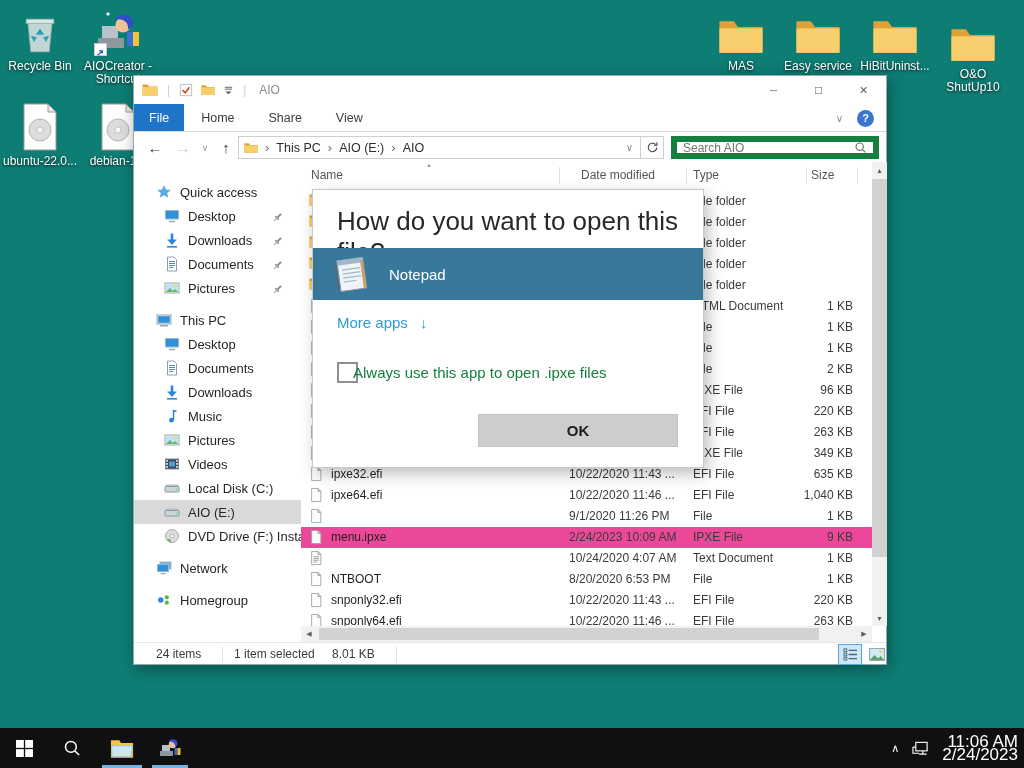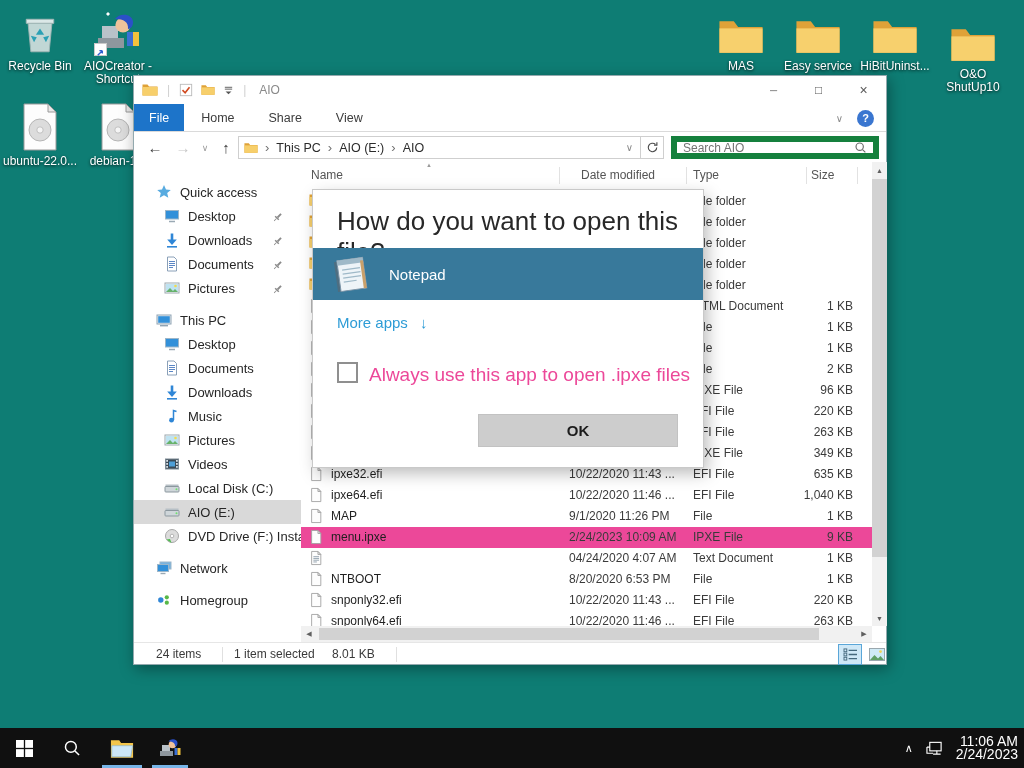--- a/index.html
+++ b/index.html
@@ -87,32 +87,32 @@
   
   .dialog { position:absolute; left:313px; top:190px; width:390px; height:277px; background:#fff; z-index:3;
             box-shadow:0 0 0 1px #c9c9c9, 4px 6px 16px rgba(0,0,0,.28); }
   .dlg-title { position:absolute; left:24px; top:16px; font-size:26px; color:#282828; }
   .dlg-app { position:absolute; left:0; top:58px; width:390px; height:52px; display:flex; align-items:center; }
   .dlg-app .aic { margin-left:16px; width:44px; height:44px; }
   .dlg-app .aname { margin-left:16px; color:#fff; font-size:15px; }
   .moreapps { position:absolute; left:24px; top:124px; font-size:15px; }
   .dlg-check { position:absolute; left:24px; top:172px; width:21px; height:21px; background:#fff;
                border:2px solid #8f8f8f; }
-  .dlg-chklbl { position:absolute; left:56px; top:174px; font-size:19px; color:#ec4899; }
+  .dlg-chklbl { position:absolute; left:40px; top:174px; font-size:15px; color:#15803d; }
   .okbtn { position:absolute; left:165px; top:224px; width:200px; height:33px; background:#cdcdcd;
            border:1px solid #c2c2c2; font-size:15px; font-weight:bold; color:#1c1c1c;
            display:flex; align-items:center; justify-content:center; }
 
   
   .taskbar { position:absolute; left:0; top:728px; width:1024px; height:40px; background:#101010; z-index:4; }
   .tbtn { position:absolute; top:0; width:48px; height:40px; display:flex; align-items:center; justify-content:center; }
   .underline { position:absolute; bottom:0; height:3px; background:#77b5e8; }
   .tray { position:absolute; right:6px; top:0; height:40px; display:flex; align-items:center; gap:12px; }
   .tray .chevup { color:#fff; font-size:11px; }
-  .clock { text-align:right; color:#fff; font-size:14px; line-height:13px; }
+  .clock { text-align:right; color:#fff; font-size:17px; line-height:13px; }
 </style>
 </head>
 <body>
 
 <div class="desktop">
 
   <div id="desktop-icons">
       <div class="di" style="left: 2px; top: 8px;">
         <div class="ic">
           <svg width="44" height="46" viewBox="0 0 48 48">
@@ -634,21 +634,20 @@
             <span class="cell c-name">ipxe64.efi</span>
             <span class="cell c-date">10/22/2020 11:46 ...</span>
             <span class="cell c-type">EFI File</span>
             <span class="cell c-size">1,040 KB</span>
           </div>
           <div class="frow" style="top: 344px;">
             <span class="ficon"><svg width="14" height="16" viewBox="0 0 16 16">
                 <path d="M3 .5h7.2L13.5 4v11.5H3z" fill="#fdfdfd" stroke="#a0a0a0"></path>
                 <path d="M10.2.5L13.5 4h-3.3z" fill="#e8e8e8" stroke="#a0a0a0"></path>
               </svg></span>
-            <span class="cell c-name">MAP</span>
             <span class="cell c-date">9/1/2020 11:26 PM</span>
             <span class="cell c-type">File</span>
             <span class="cell c-size">1 KB</span>
           </div>
           <div class="frow selected" style="top: 365px;">
             <span class="ficon"><svg width="14" height="16" viewBox="0 0 16 16">
                 <path d="M3 .5h7.2L13.5 4v11.5H3z" fill="#fdfdfd" stroke="#a0a0a0"></path>
                 <path d="M10.2.5L13.5 4h-3.3z" fill="#e8e8e8" stroke="#a0a0a0"></path>
               </svg></span>
             <span class="cell c-name">menu.ipxe</span>
@@ -657,21 +656,21 @@
             <span class="cell c-size">9 KB</span>
           </div>
           <div class="frow" style="top: 386px;">
             <span class="ficon"><svg width="14" height="16" viewBox="0 0 16 16">
                 <path d="M3 .5h7.2L13.5 4v11.5H3z" fill="#fdfdfd" stroke="#a0a0a0"></path>
                 <path d="M10.2.5L13.5 4h-3.3z" fill="#e8e8e8" stroke="#a0a0a0"></path>
                 <g stroke="#8a9aa8">
                   <path d="M5 6.5h6.5M5 8.5h6.5M5 10.5h6.5M5 12.5h4"></path>
                 </g>
               </svg></span>
-            <span class="cell c-date">04/24/2020 4:07 AM</span>
+            <span class="cell c-date">10/24/2020 4:07 AM</span>
             <span class="cell c-type">Text Document</span>
             <span class="cell c-size">1 KB</span>
           </div>
           <div class="frow" style="top: 407px;">
             <span class="ficon"><svg width="14" height="16" viewBox="0 0 16 16">
                 <path d="M3 .5h7.2L13.5 4v11.5H3z" fill="#fdfdfd" stroke="#a0a0a0"></path>
                 <path d="M10.2.5L13.5 4h-3.3z" fill="#e8e8e8" stroke="#a0a0a0"></path>
               </svg></span>
             <span class="cell c-name">NTBOOT</span>
             <span class="cell c-date">8/20/2020 6:53 PM</span>

